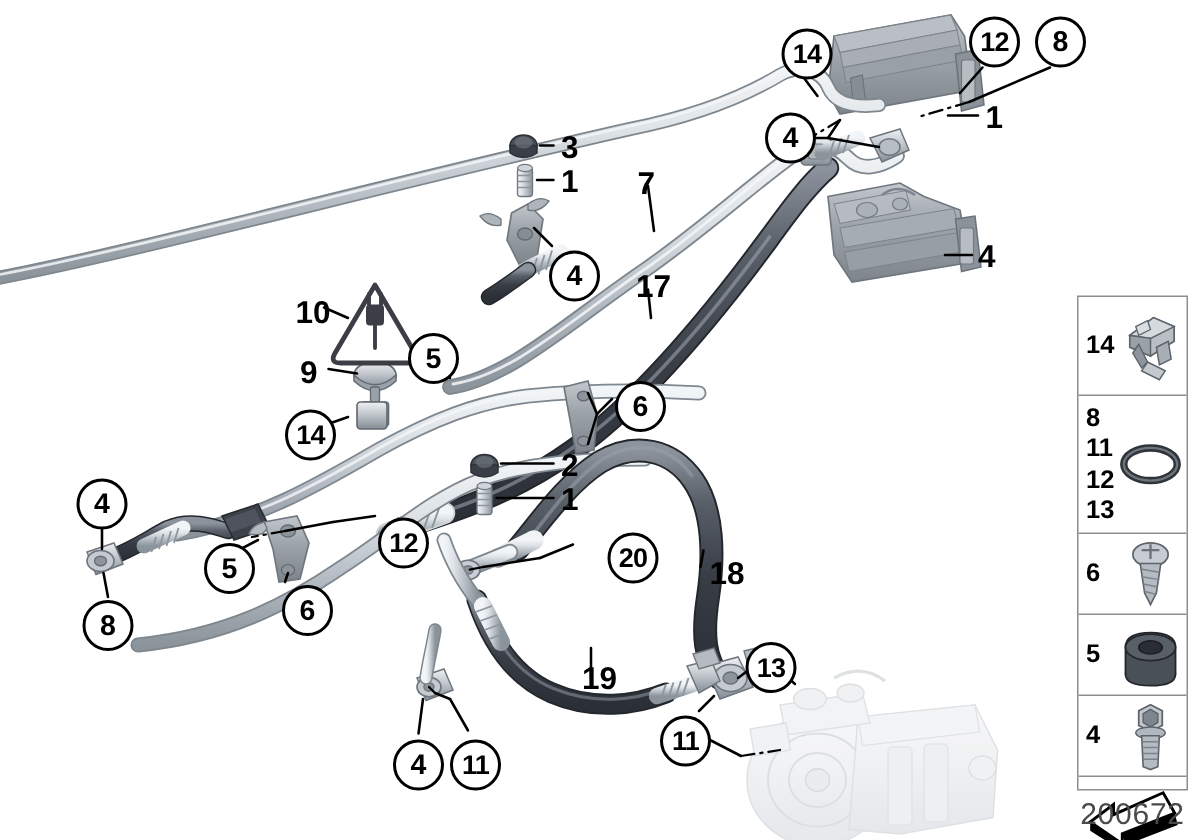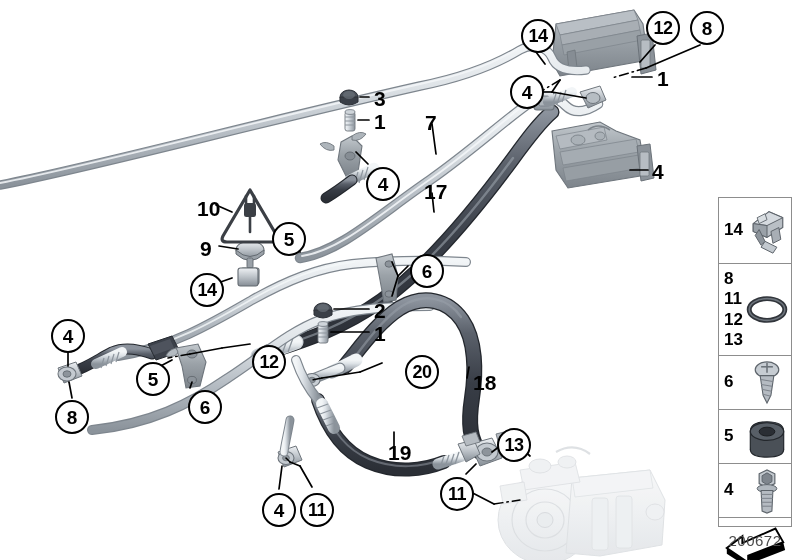--- a/index.html
+++ b/index.html
@@ -40,21 +40,21 @@
   .lgcell:last-child{border-bottom:none;}
   .lgnums{
     display:flex;flex-direction:column;justify-content:center;
     padding-left:5px;font-weight:bold;font-size:17px;color:#000;
     line-height:1.18;z-index:2;
   }
   .lgart{position:absolute;right:2px;top:0;bottom:0;width:44px;}
   .lgart svg{width:100%;height:100%;}
   #diagid{
     position:absolute;left:718px;top:532px;width:74px;text-align:center;
-    font-size:15px;color:#4a4a4a;letter-spacing:.5px;z-index:30;
+    font-size:20px;color:#4a4a4a;letter-spacing:.5px;z-index:30;
     font-family:"Liberation Sans", sans-serif;
   }
 </style>
 </head>
 <body>
 
 <div id="stage">
 
   <svg class="layer" viewBox="0 0 800 560">
     <defs>

